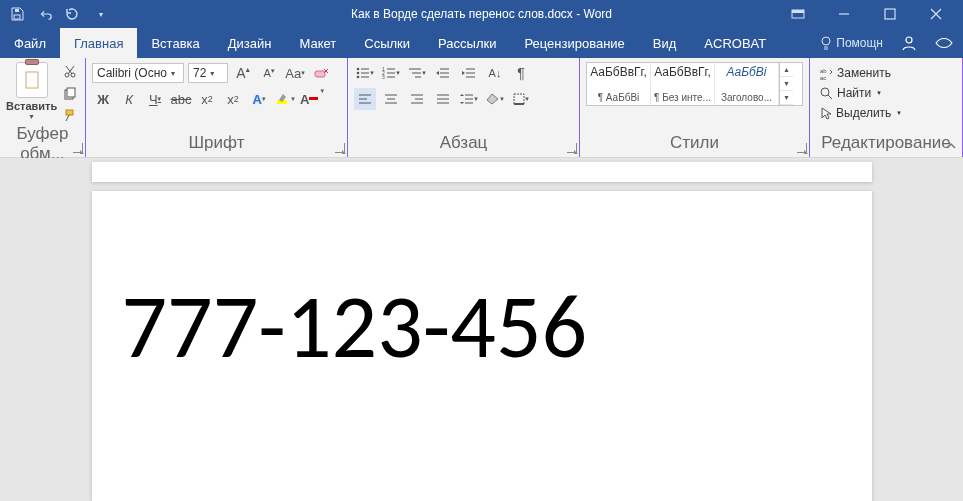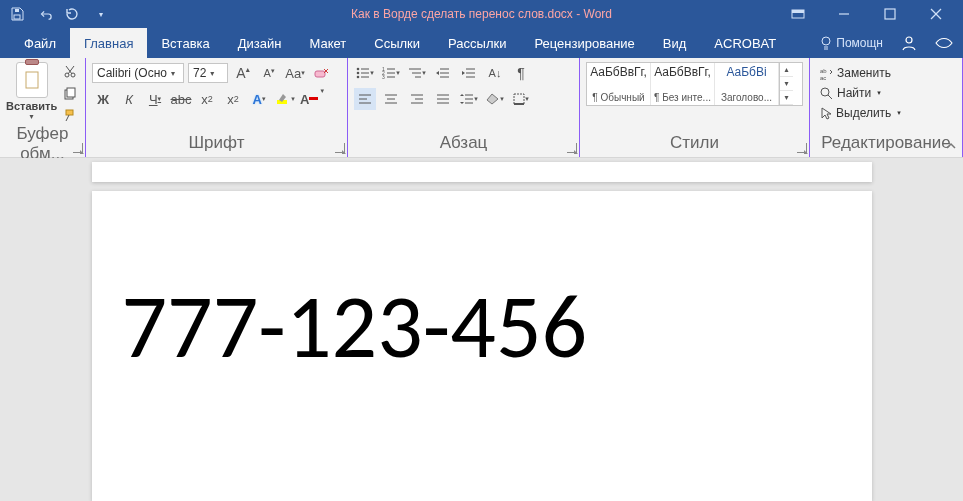--- a/index.html
+++ b/index.html
@@ -1,23 +1,23 @@
 <!DOCTYPE html>
 <html><head>
 <meta charset="utf-8">
 <style>
   * { box-sizing: border-box; margin: 0; padding: 0; font-family: "Segoe UI", Tahoma, sans-serif; }
   body { width: 963px; height: 501px; overflow: hidden; background: #fff; font-size: 12px; color: #444; }
   .titlebar { height: 28px; background: #2b579a; color: #cfe0f7; display: flex; align-items: center; padding: 0 4px; position: relative; }
   .titlebar .qat { display: flex; align-items: center; gap: 14px; padding-left: 6px; }
   .titlebar .qat .ico { width: 14px; height: 14px; display: flex; align-items: center; justify-content: center; }
-  .titlebar .title { position: absolute; left: 50%; transform: translateX(-50%); font-size: 12px; color: #fca5a5; white-space: nowrap; }
+  .titlebar .title { position: absolute; left: 50%; transform: translateX(-50%); font-size: 12px; color: #ffffff; white-space: nowrap; }
   .titlebar .winctrls { margin-left: auto; display: flex; align-items: center; }
   .titlebar .winctrls .wbtn { width: 46px; height: 28px; display: flex; align-items: center; justify-content: center; color: #cfe0f7; }
-  .menubar { height: 30px; background: #2b579a; display: flex; align-items: stretch; padding-left: 10px; position: relative; }
+  .menubar { height: 30px; background: #2b579a; display: flex; align-items: stretch; position: relative; }
   .menubar .tab { padding: 0 14px; display: flex; align-items: center; color: #fff; font-size: 13px; cursor: pointer; }
   .menubar .tab.active { background: #f3f3f3; color: #2b579a; }
   .menubar .right { margin-left: auto; display: flex; align-items: center; gap: 18px; padding-right: 10px; color: #fff; }
   .menubar .tell { display: flex; align-items: center; gap: 4px; font-size: 12px; color: #d6e4fa; }
   .ribbon { background: #f3f3f3; border-bottom: 1px solid #d6d6d6; display: flex; height: 100px; }
   .group { border-right: 1px solid #8b5cf6; display: flex; flex-direction: column; padding: 4px 6px 0 6px; position: relative; }
   .group .glabel { text-align: center; font-size: 17px; color: #666; margin-top: auto; padding-bottom: 4px; position: relative; }
   .group .launcher { position: absolute; right: 2px; bottom: 4px; width: 10px; height: 10px; border: 1px solid #888; border-top: none; border-left: none; }
   .group .launcher::after { content: ""; position: absolute; right: -2px; bottom: -2px; width: 0; height: 0; border-left: 4px solid #888; border-top: 4px solid transparent; }
   .rows { display: flex; flex-direction: column; gap: 4px; }
@@ -26,21 +26,21 @@
   .sel .dd { margin-left: 4px; font-size: 8px; color: #555; }
   .ibtn { width: 22px; height: 22px; display: flex; align-items: center; justify-content: center; color: #555; font-size: 13px; }
   .ibtn.small { width: 18px; height: 18px; font-size: 11px; }
   .paste { display: flex; flex-direction: column; align-items: center; width: 56px; }
   .paste .icon { width: 32px; height: 36px; background: #fff; border: 1px solid #c7c7c7; border-radius: 3px; position: relative; display:flex; align-items:center; justify-content:center; }
   .paste .clip { width: 14px; height: 6px; background: #b88; border: 1px solid #955; border-radius: 2px; position: absolute; top: -4px; }
   .paste .label { font-size: 11px; margin-top: 2px; font-weight: bold; }
   .styles-gal { display: flex; border: 1px solid #c6c6c6; background: #fff; height: 44px; }
   .style-item { width: 64px; border-right: 1px solid #e6e6e6; display: flex; flex-direction: column; align-items: center; justify-content: space-between; padding: 2px 2px; font-size: 10px; color: #555; }
   .style-item .prev { font-size: 12px; color: #333; }
-  .style-item.blue .prev { color: #2b579a; }
+  .style-item.blue .prev { color: #2b579a; font-style: italic; }
   .style-item .nm { font-size: 10px; white-space: nowrap; overflow: hidden; max-width: 60px; }
   .gal-scroll { width: 14px; display: flex; flex-direction: column; border-left: 1px solid #c6c6c6; }
   .gal-scroll div { flex: 1; display: flex; align-items: center; justify-content: center; font-size: 8px; color: #555; border-bottom: 1px solid #e6e6e6; }
   .edit-col { display: flex; flex-direction: column; gap: 2px; padding: 2px 4px; }
   .edit-col .eitem { display: flex; align-items: center; gap: 4px; font-size: 12px; color: #333; height: 18px; white-space: nowrap; }
   .canvas { background: #e6e6e6; height: calc(501px - 28px - 30px - 100px); overflow: hidden; display: flex; flex-direction: column; align-items: center; padding-top: 0; position: relative; }
   .page { background: #fff; width: 780px; box-shadow: 0 1px 4px rgba(0,0,0,0.2); }
   .page.top { height: 45px; margin-top: 4px; }
   .gap { height: 20px; }
   .page.main { min-height: 310px; padding: 90px 30px 20px 30px; }
@@ -357,21 +357,21 @@
       </div>
     </div>
     <div class="glabel">Абзац</div>
     <div class="launcher"></div>
   </div>
 
   <div class="group" style="width:230px">
     <div class="styles-gal">
       <div class="style-item">
         <div class="prev">АаБбВвГг,</div>
-        <div class="nm">¶ Обычный</div>
+        <div class="nm">¶ АаБбВі</div>
       </div>
       <div class="style-item">
         <div class="prev">АаБбВвГг,</div>
         <div class="nm">¶ Без инте...</div>
       </div>
       <div class="style-item blue">
         <div class="prev">АаБбВі</div>
         <div class="nm">Заголово...</div>
       </div>
       <div class="gal-scroll">

